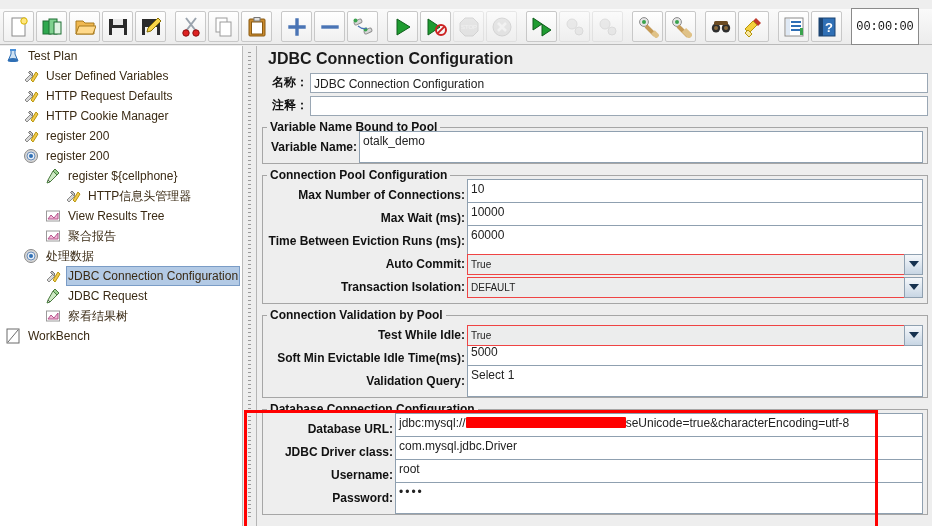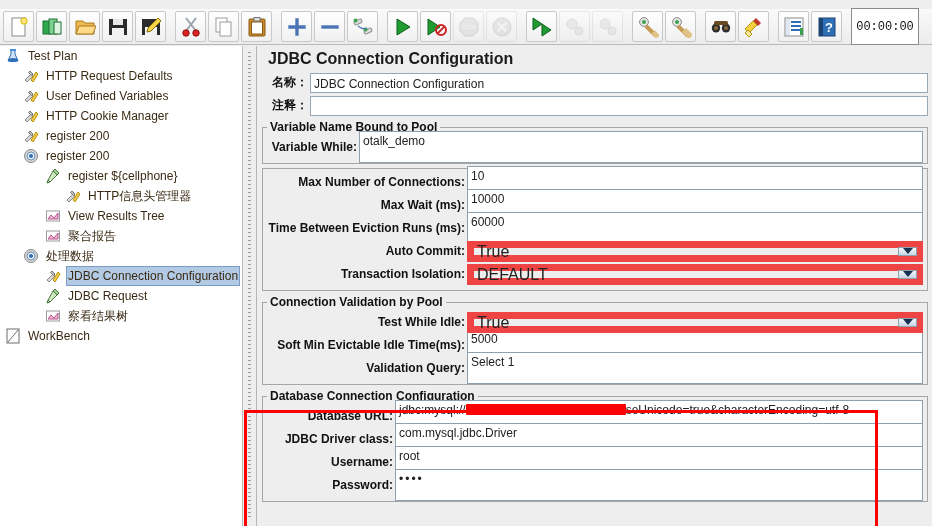--- a/index.html
+++ b/index.html
@@ -112,22 +112,22 @@
   .frow .flabel {
     text-align: right; font-size: 12px; font-weight: bold; color: #111;
     padding-right: 2px; white-space: nowrap;
   }
   .frow .finput {
     flex: 1; height: 32px; background: #ffffff; border: 1px solid #8fa0b0;
     font-size: 12px; color: #222; padding: 1px 3px; line-height: 17px;
     white-space: nowrap; overflow: hidden;
   }
   .frow .fcombo {
-    flex: 1; height: 21px; background: #eceded; border: 7px solid #ef4444;
-    font-size: 16px; color: #222; padding: 1px 3px; line-height: 17px;
+    flex: 1; height: 21px; background: #eceded; border: 1px solid #ef4444;
+    font-size: 10px; color: #222; padding: 1px 3px; line-height: 17px;
     display: flex; align-items: center; position: relative;
   }
   .combo-arrow {
     position: absolute; right: -1px; top: -1px; bottom: -1px; width: 19px;
     background: linear-gradient(#f4f7fa, #c8d6e4);
     border: 1px solid #8fa0b0;
     display: flex; align-items: center; justify-content: center;
   }
   .combo-arrow i {
     display: block; width: 0; height: 0;
@@ -381,31 +381,31 @@
           <span class="lbl">Test Plan</span>
         </div>
         <div class="tnode ind1">
           <span class="ico">
             <svg width="16" height="16" viewBox="0 0 16 16">
               <path d="M2 12l6-6 2 2-6 6z" fill="#d8d8d8" stroke="#8a8a8a"></path>
               <path d="M7 3l3 3-1.5 1.5-3-3z" fill="#bfbfbf" stroke="#777"></path>
               <path d="M13 4l-5 8 2 2 5-8z" fill="#f2c94c" stroke="#b7950b"></path>
             </svg>
           </span>
-          <span class="lbl">HTTP Request Defaults</span>
+          <span class="lbl">User Defined Variables</span>
         </div>
         <div class="tnode ind1">
           <span class="ico">
             <svg width="16" height="16" viewBox="0 0 16 16">
               <path d="M2 12l6-6 2 2-6 6z" fill="#d8d8d8" stroke="#8a8a8a"></path>
               <path d="M7 3l3 3-1.5 1.5-3-3z" fill="#bfbfbf" stroke="#777"></path>
               <path d="M13 4l-5 8 2 2 5-8z" fill="#f2c94c" stroke="#b7950b"></path>
             </svg>
           </span>
-          <span class="lbl">User Defined Variables</span>
+          <span class="lbl">HTTP Request Defaults</span>
         </div>
         <div class="tnode ind1">
           <span class="ico">
             <svg width="16" height="16" viewBox="0 0 16 16">
               <path d="M2 12l6-6 2 2-6 6z" fill="#d8d8d8" stroke="#8a8a8a"></path>
               <path d="M7 3l3 3-1.5 1.5-3-3z" fill="#bfbfbf" stroke="#777"></path>
               <path d="M13 4l-5 8 2 2 5-8z" fill="#f2c94c" stroke="#b7950b"></path>
             </svg>
           </span>
           <span class="lbl">HTTP Cookie Manager</span>
@@ -532,25 +532,26 @@
     </div>
     <div class="toprow">
       <div class="lb">注释：</div>
       <div class="fld"></div>
     </div>
 
     <div id="groups-host">
         <fieldset class="grp">
           <legend>Variable Name Bound to Pool</legend>
           <div class="frow">
-            <div class="flabel" style="width: 92px;">Variable While:</div>
+            <div class="flabel" style="width: 92px;">Variable Name:</div>
             <div class="finput">otalk_demo</div>
           </div>
         </fieldset>
         <fieldset class="grp">
+          <legend>Connection Pool Configuration</legend>
           <div class="frow">
             <div class="flabel" style="width: 200px;">Max Number of Connections:</div>
             <div class="finput">10</div>
           </div>
           <div class="frow">
             <div class="flabel" style="width: 200px;">Max Wait (ms):</div>
             <div class="finput">10000</div>
           </div>
           <div class="frow">
             <div class="flabel" style="width: 200px;">Time Between Eviction Runs (ms):</div>

